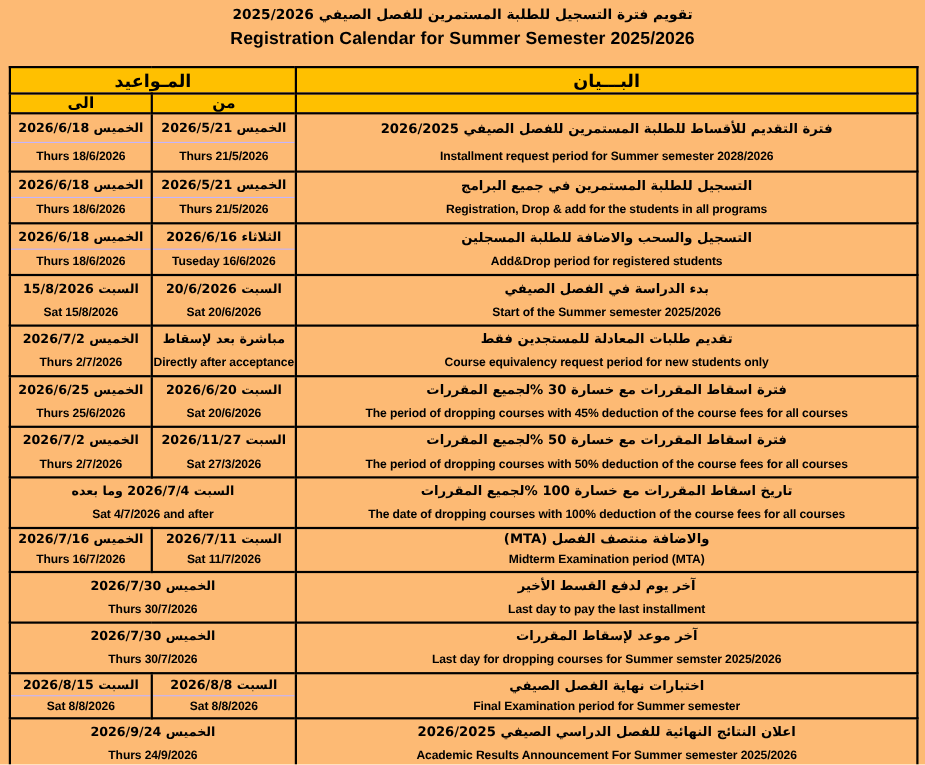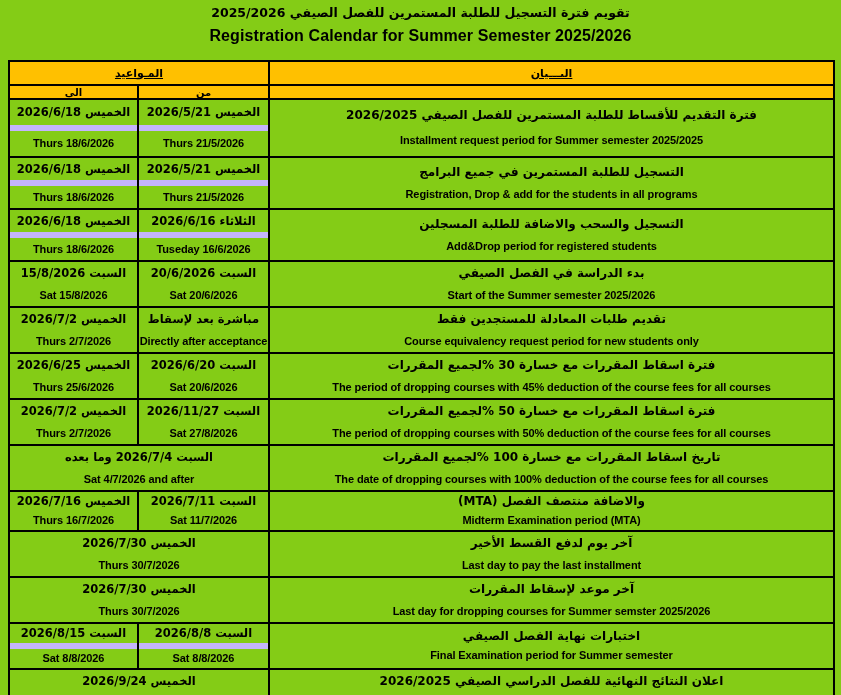--- a/index.html
+++ b/index.html
@@ -1,35 +1,35 @@
 <!DOCTYPE html>
 <html><head>
 <meta charset="utf-8">
 <style>
   html,body{margin:0;padding:0;background:#ffffff;}
   body{width:841px;height:695px;font-family:"Liberation Sans",sans-serif;color:#000;}
-  .page{position:relative;width:841px;height:695px;background:#84cc16;overflow:hidden;}
+  .page{position:relative;width:841px;height:695px;background:#fdba74;overflow:hidden;}
   .titles{text-align:center;padding-top:5px;}
   .title-ar{direction:rtl;font-family:"DejaVu Sans","Liberation Sans",sans-serif;font-size:12.5px;font-weight:bold;}
   .title-en{font-size:16px;font-weight:bold;margin-top:7px;letter-spacing:.1px;}
   table.cal{border-collapse:collapse;table-layout:fixed;direction:rtl;width:825px;margin:15px 0 0 8px;}
   table.cal td{border:2px solid #000;padding:0;vertical-align:middle;overflow:hidden;}
   col.c-desc{width:565px;}
   col.c-from{width:131px;}
   col.c-to{width:129px;}
   .hdr{background:#FFC000;text-align:center;font-weight:bold;}
-  tr.hrow1 td{height:22px;font-size:11px;text-decoration:underline;}
-  tr.hrow2 td{height:12px;font-size:10px;}
+  tr.hrow1 td{height:22px;font-size:16px;}
+  tr.hrow2 td{height:12px;font-size:14px;}
   .hdr.ar{direction:rtl;font-family:"DejaVu Sans","Liberation Sans",sans-serif;}
   .ln{display:block;text-align:center;white-space:nowrap;height:22px;line-height:22px;font-weight:bold;}
   .ln.ar{direction:rtl;font-family:"DejaVu Sans","Liberation Sans",sans-serif;font-size:12px;}
   .ln.en{direction:ltr;font-size:11px;letter-spacing:-0.1px;}
   tr.tall .ln{height:25px;line-height:25px;}
   tr.short .ln{height:19px;line-height:19px;}
-  tr.sep td.date .ln.ar{border-bottom:6px solid #c4b5fd;}
+  tr.sep td.date .ln.ar{border-bottom:1px solid #c4b5fd;}
   td.date .ln.ar{font-size:11.5px;}
   td.date .ln.en{font-size:11px;}
 </style>
 </head>
 <body>
 
 <div class="page">
   <div class="titles">
     <div class="title-ar">تقويم فترة التسجيل للطلبة المستمرين للفصل الصيفي 2025/2026</div>
     <div class="title-en">Registration Calendar for Summer Semester 2025/2026</div>
@@ -49,21 +49,21 @@
     </tr>
     <tr class="hrow2">
       <td class="hdr ar"></td>
       <td class="hdr ar">من</td>
       <td class="hdr ar">الى</td>
     </tr>
 
     <tr class="row tall sep">
       <td class="desc">
         <div class="ln ar">فترة التقديم للأقساط للطلبة المستمرين  للفصل الصيفي 2026/2025</div>
-        <div class="ln en">Installment request period for Summer semester 2025/2025</div>
+        <div class="ln en">Installment request period for Summer semester 2028/2026</div>
       </td>
       <td class="date">
         <div class="ln ar">الخميس 2026/5/21</div>
         <div class="ln en">Thurs 21/5/2026</div>
       </td>
       <td class="date">
         <div class="ln ar">الخميس 2026/6/18</div>
         <div class="ln en">Thurs 18/6/2026</div>
       </td>
     </tr>
@@ -143,21 +143,21 @@
       </td>
     </tr>
 
     <tr class="row">
       <td class="desc">
         <div class="ln ar">فترة اسقاط المقررات  مع خسارة 50 %لجميع المقررات</div>
         <div class="ln en">The period of dropping courses with 50% deduction of the course fees for all courses</div>
       </td>
       <td class="date">
         <div class="ln ar">السبت 2026/11/27</div>
-        <div class="ln en">Sat 27/8/2026</div>
+        <div class="ln en">Sat 27/3/2026</div>
       </td>
       <td class="date">
         <div class="ln ar">الخميس 2026/7/2</div>
         <div class="ln en">Thurs 2/7/2026</div>
       </td>
     </tr>
 
     <tr class="row">
       <td class="desc">
         <div class="ln ar">تاريخ اسقاط المقررات  مع خسارة 100 %لجميع المقررات</div>

